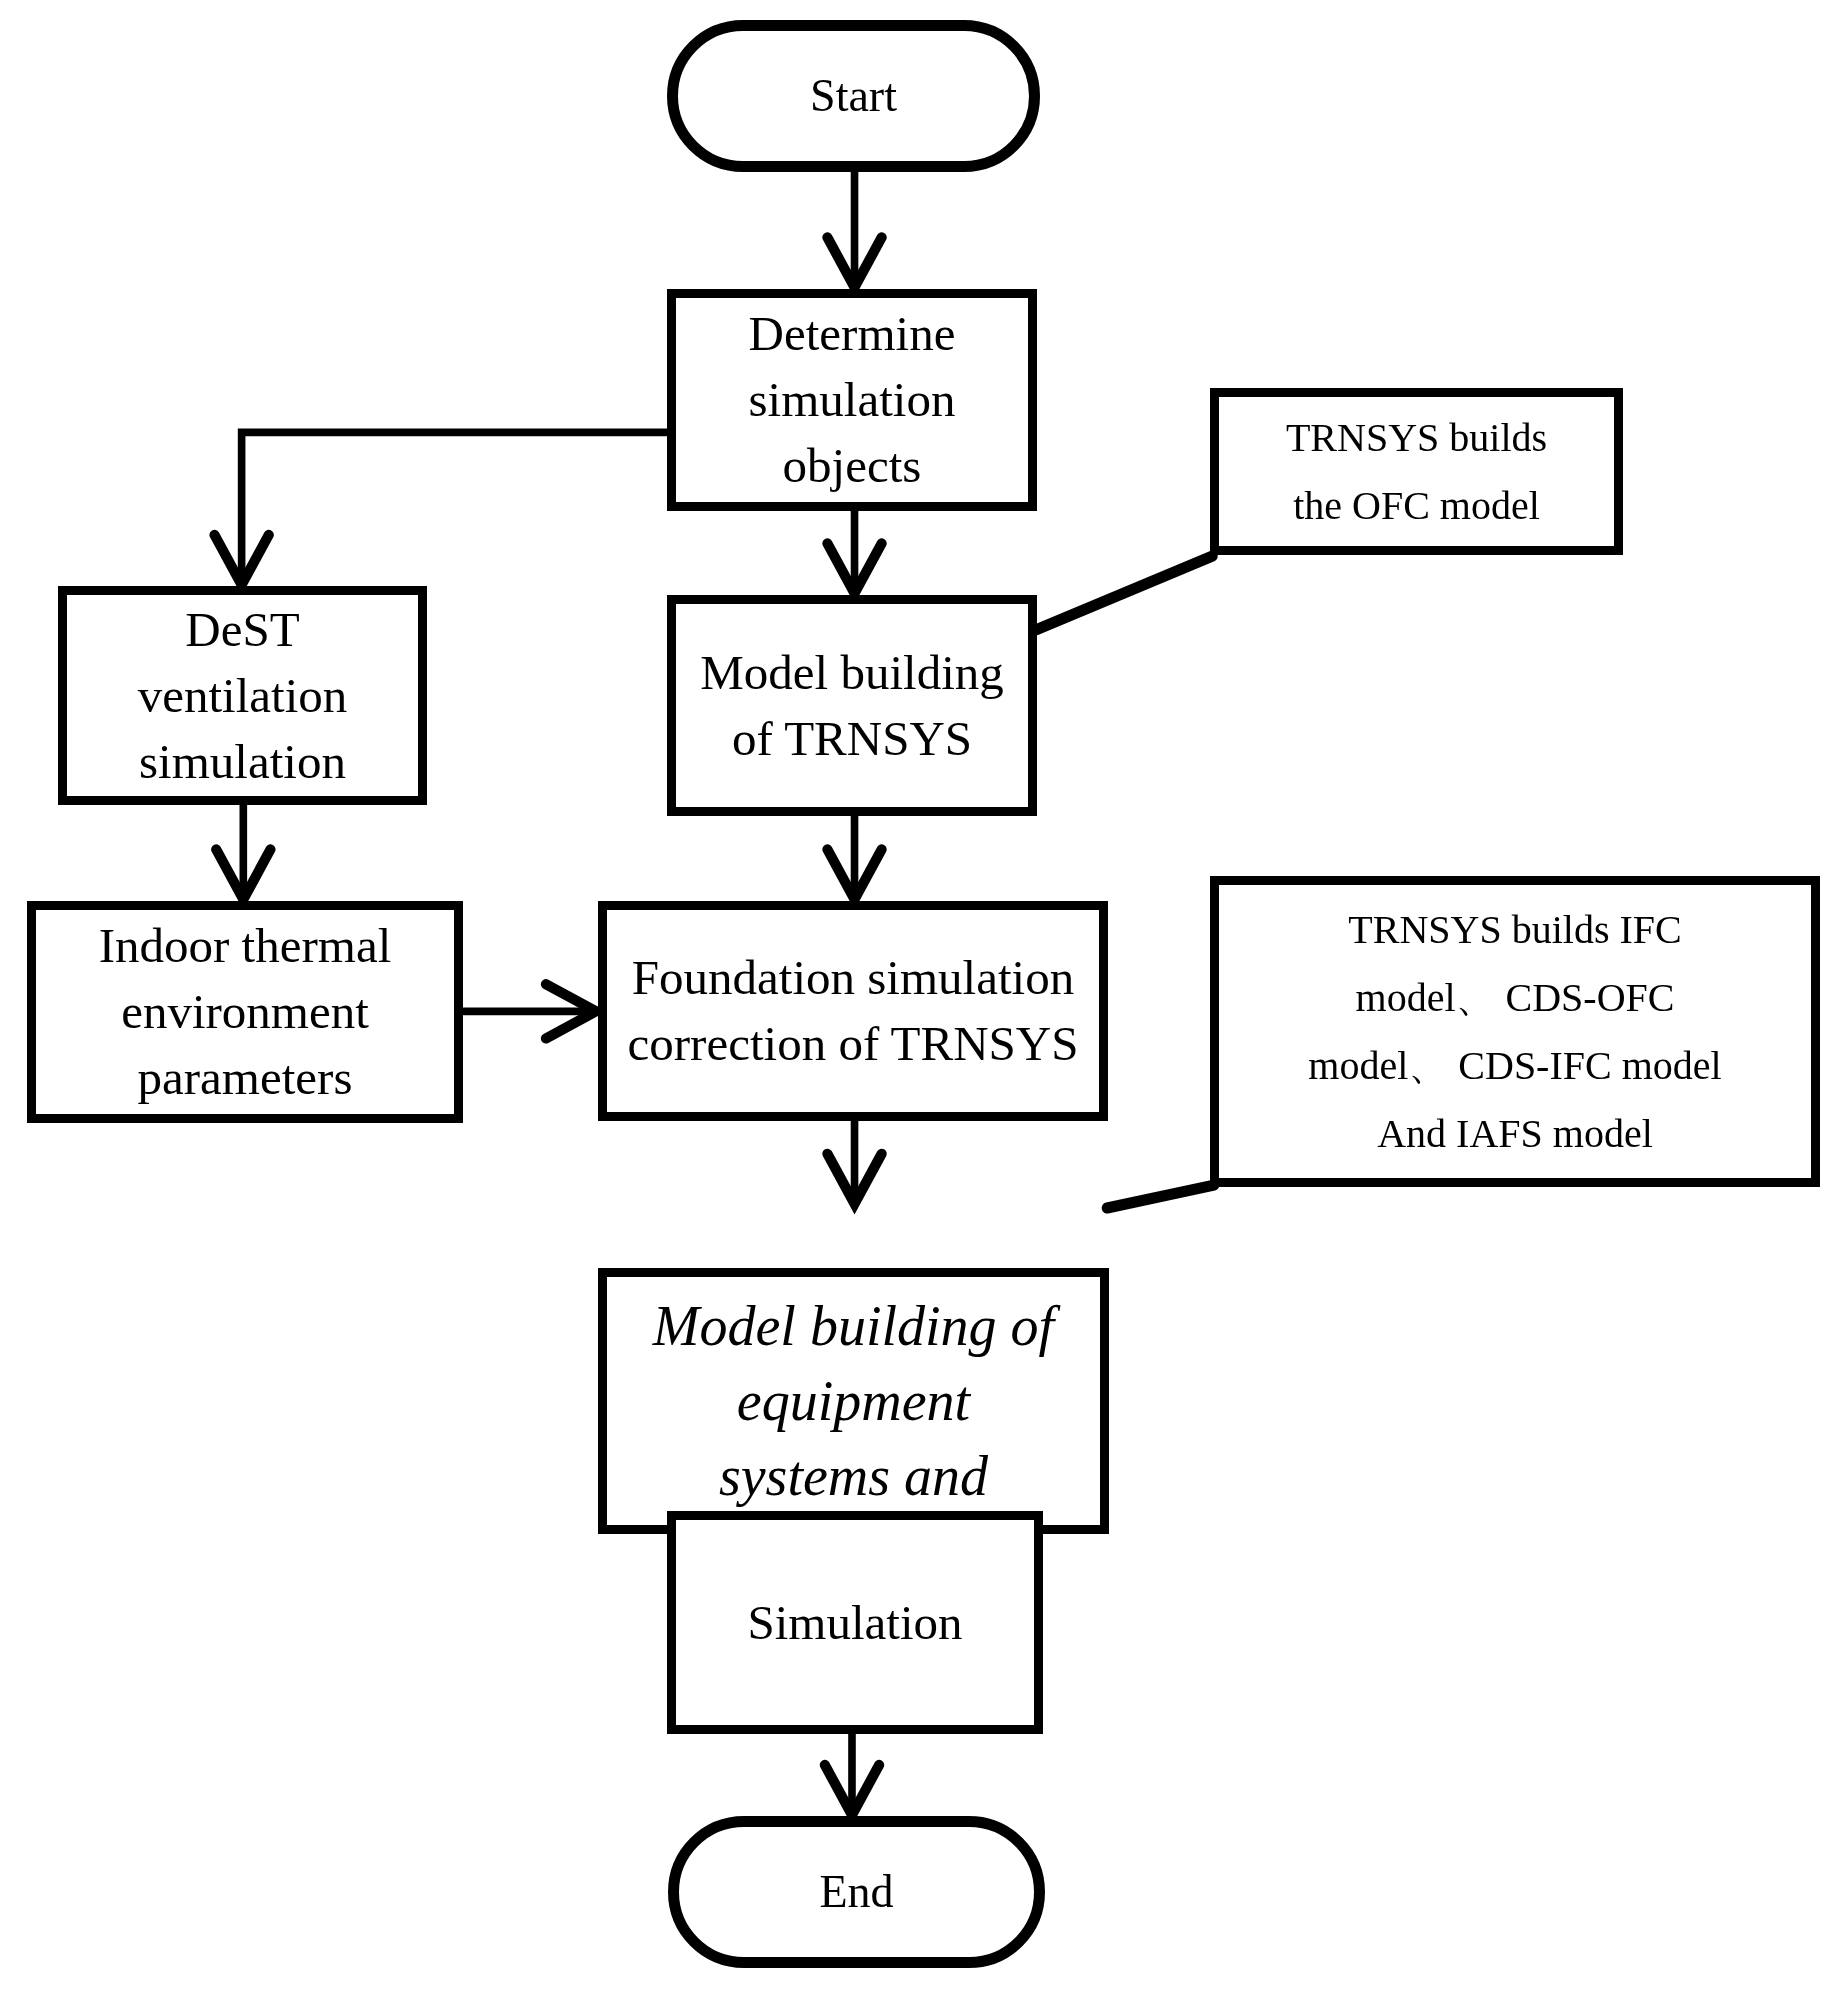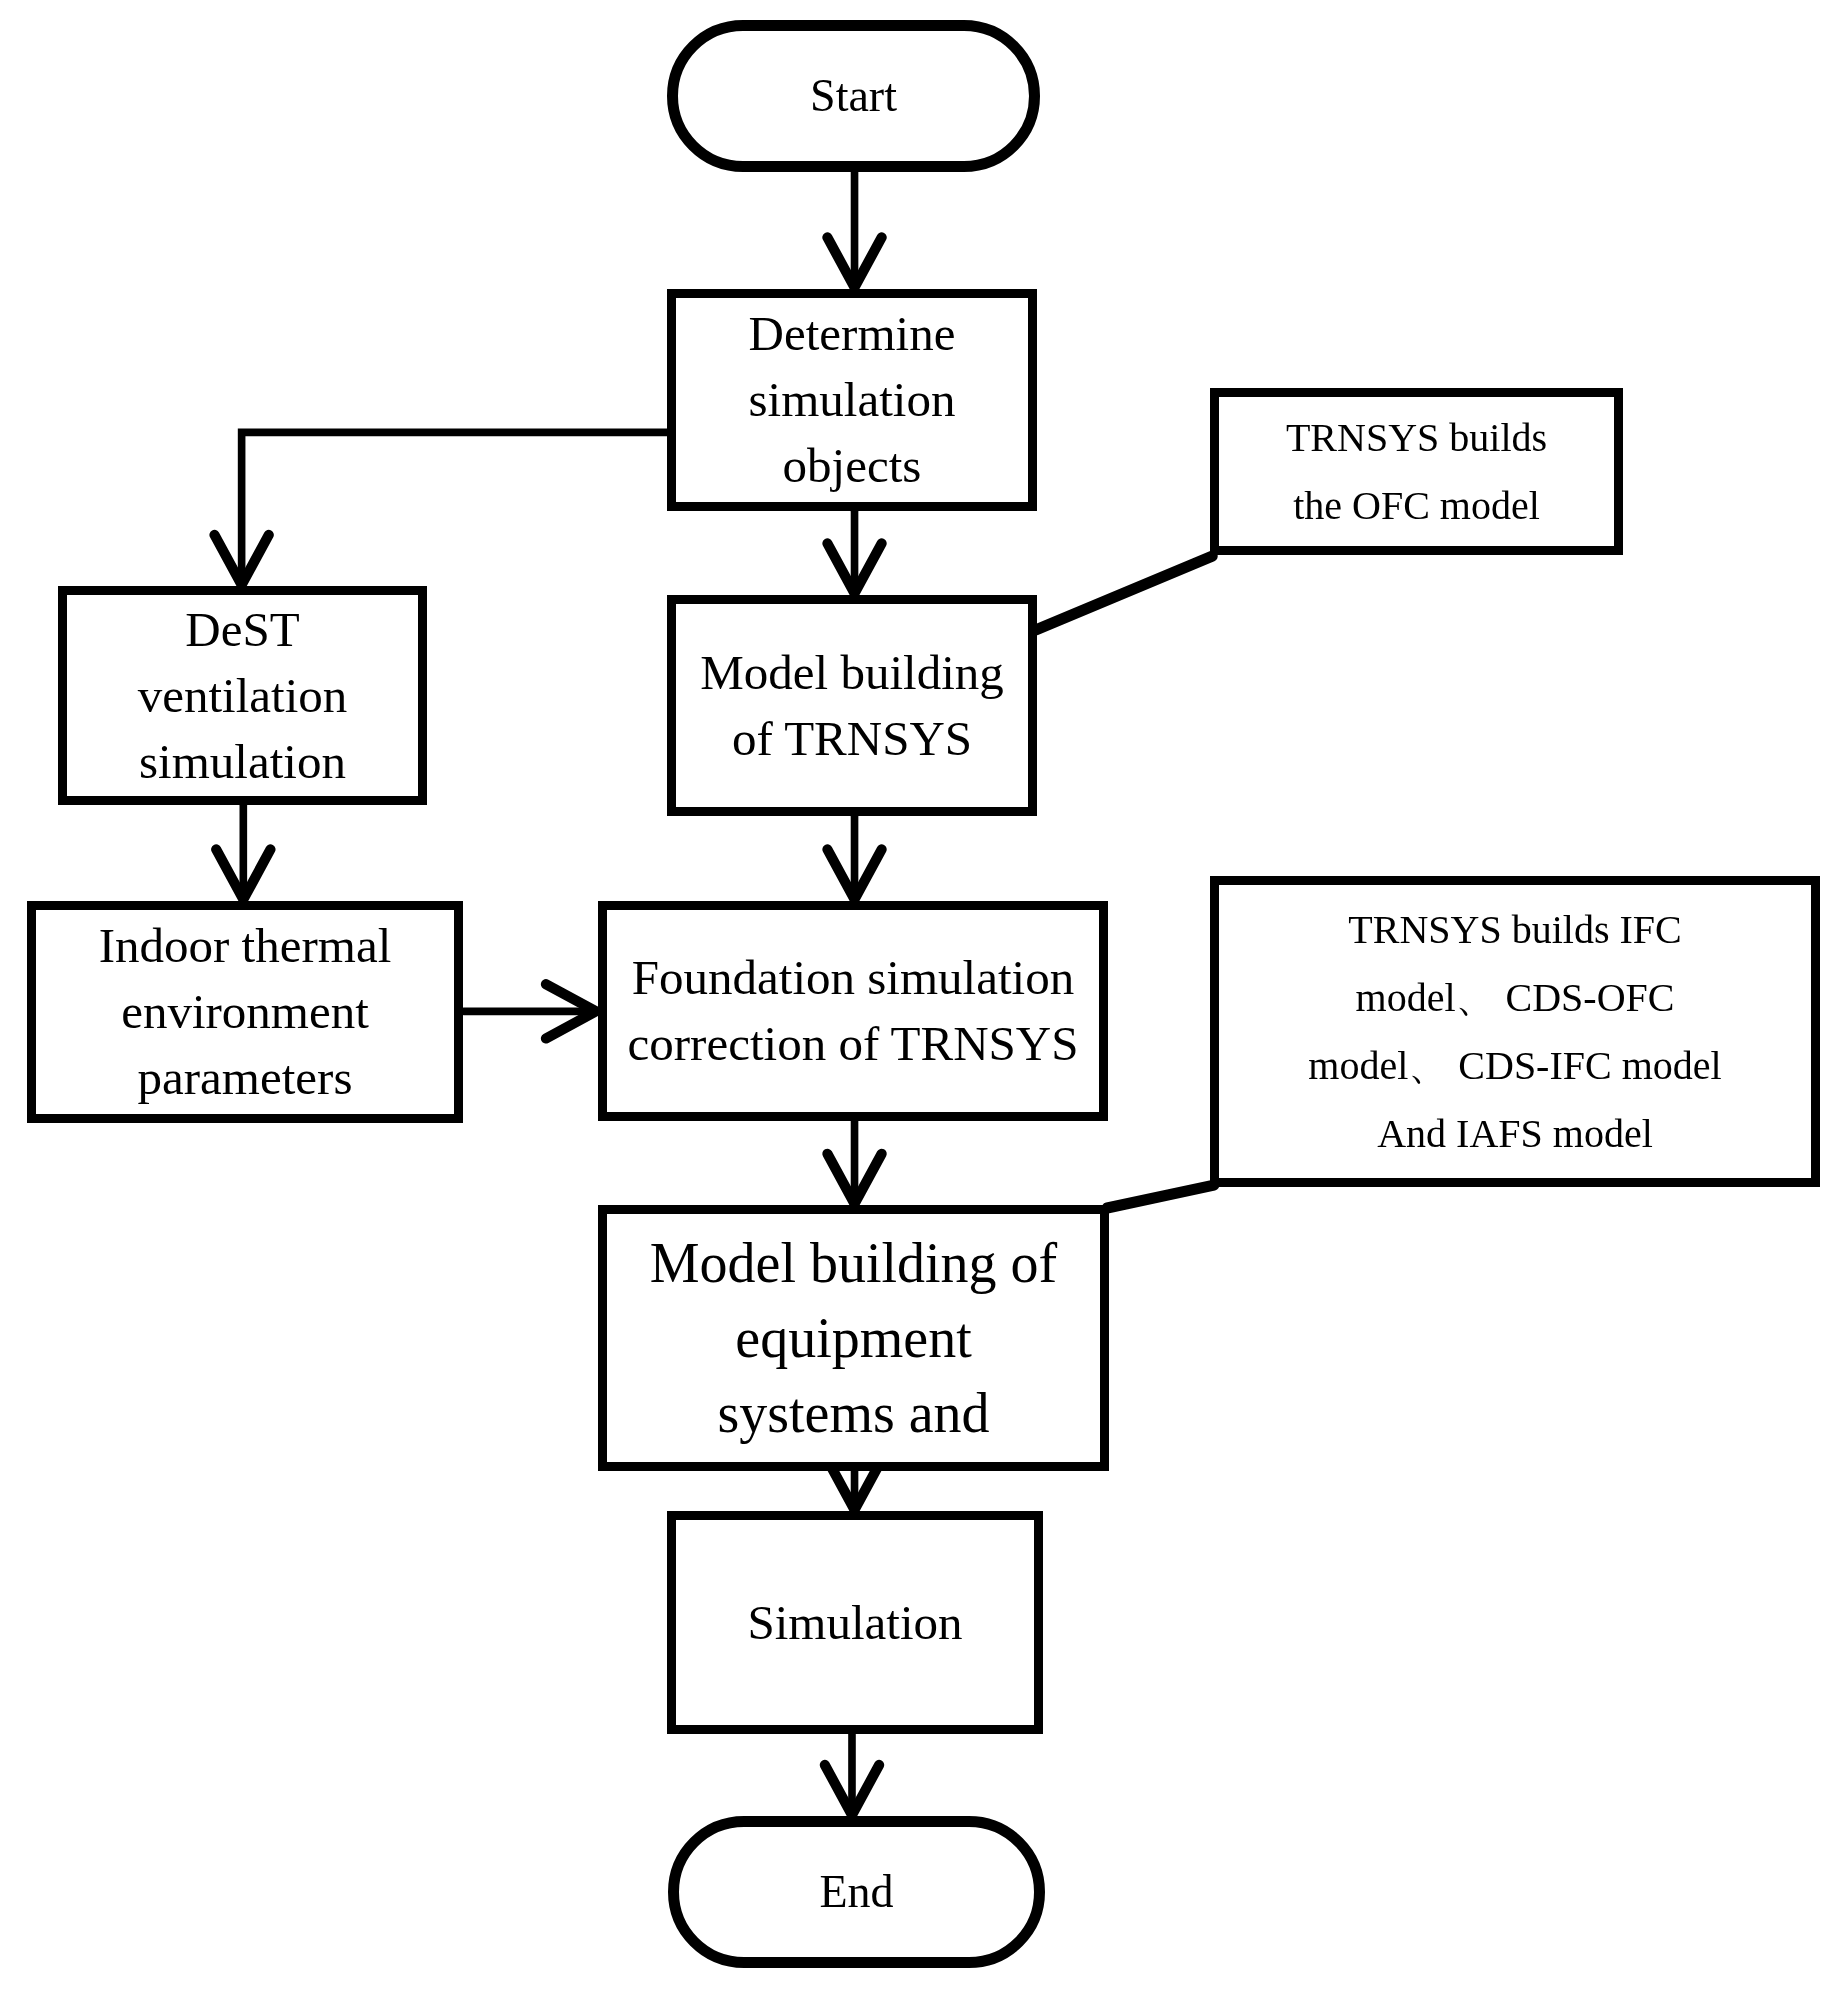--- a/index.html
+++ b/index.html
@@ -150,21 +150,21 @@
     <div>correction of TRNSYS</div>
   </div>
 
   <div class="node annotation" style="left:1210px; top:876px; width:610px; height:311px;">
     <div>TRNSYS builds IFC</div>
     <div>model、 CDS-OFC</div>
     <div>model、 CDS-IFC model</div>
     <div>And IAFS model</div>
   </div>
 
-  <div class="node process big" style="left:598px; top:1205px; width:511px; height:266px;">
+  <div class="node process big" style="left:598px; top:1268px; width:511px; height:266px;font-style:italic;">
     <div>Model building of</div>
     <div>equipment</div>
     <div>systems and</div>
   </div>
 
   <div class="node process" style="left:667px; top:1511px; width:376px; height:223px;">
     <div>Simulation</div>
   </div>
 
   <div class="node terminator" style="left:668px; top:1816px; width:377px; height:152px;">

